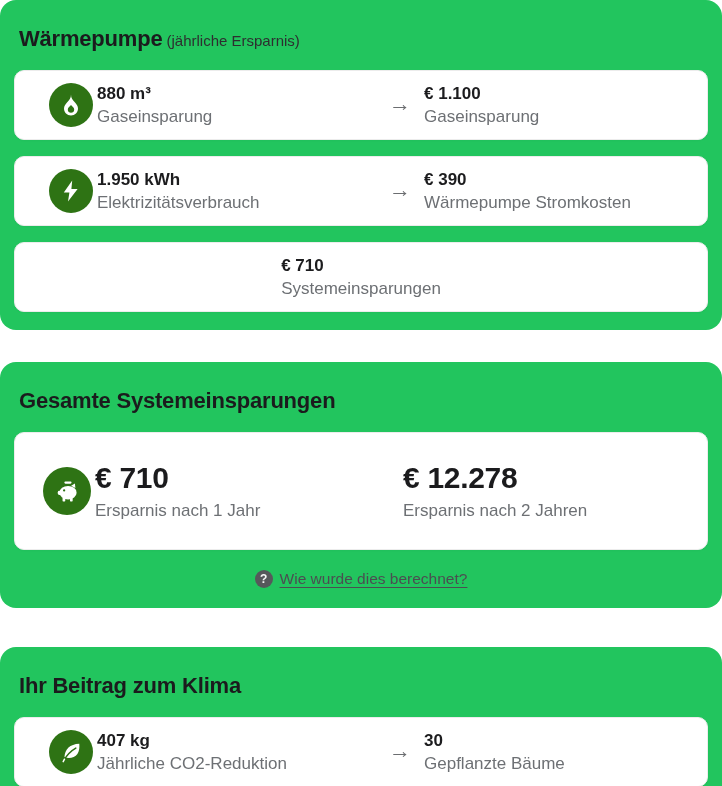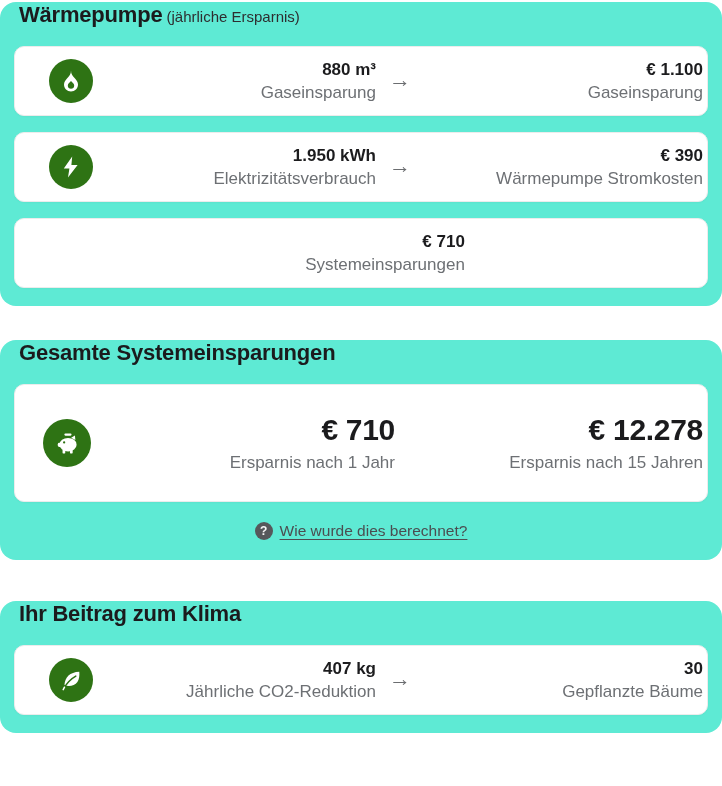--- a/index.html
+++ b/index.html
@@ -3,23 +3,23 @@
 <meta charset="utf-8">
 <style>
   * { margin: 0; padding: 0; box-sizing: border-box; }
   html, body {
     width: 722px; height: 786px;
     background: #ffffff;
     font-family: "Liberation Sans", "DejaVu Sans", sans-serif;
     -webkit-font-smoothing: antialiased;
   }
   .panel {
-    background: #5eead4;
+    background: #22c55e;
     border-radius: 16px;
-    padding: 0 14px 18px 14px;
+    padding: 24px 14px 18px 14px;
     width: 722px;
   }
   .panel-title {
     font-size: 22px;
     font-weight: 800;
     color: #1b1b1d;
     letter-spacing: -0.2px;
     margin: 2px 0 18px 5px;
   }
   .panel-title .suffix {
@@ -43,23 +43,22 @@
     width: 44px; height: 44px;
     border-radius: 50%;
     background: #2e7314;
     flex: 0 0 44px;
     margin-left: 34px;
     display: flex; align-items: center; justify-content: center;
   }
   .icon-circle svg { width: 24px; height: 24px; display: block; }
   .col {
     flex: 1 1 0;
-    text-align: right;
+    text-align: left;
     padding: 0 4px;
-    margin-left: 48px;
   }
   .value {
     font-size: 17px;
     font-weight: 700;
     color: #1c1c1e;
     margin-bottom: 3px;
   }
   .label {
     font-size: 17px;
     font-weight: 400;
@@ -185,21 +184,21 @@
         </g>
         <circle cx="9" cy="11" r="1" fill="#2e7314"></circle>
       </svg>
     </span>
     <div class="col">
       <div class="big-value">€ 710</div>
       <div class="label">Ersparnis nach 1 Jahr</div>
     </div>
     <div class="col">
       <div class="big-value">€ 12.278</div>
-      <div class="label">Ersparnis nach 15 Jahren</div>
+      <div class="label">Ersparnis nach 2 Jahren</div>
     </div>
   </div>
 
   <div class="link-row">
     <span class="q-circle">?</span>
     <a class="calc-link">Wie wurde dies berechnet?</a>
   </div>
 </section>
 
 <div class="gap-2"></div>

